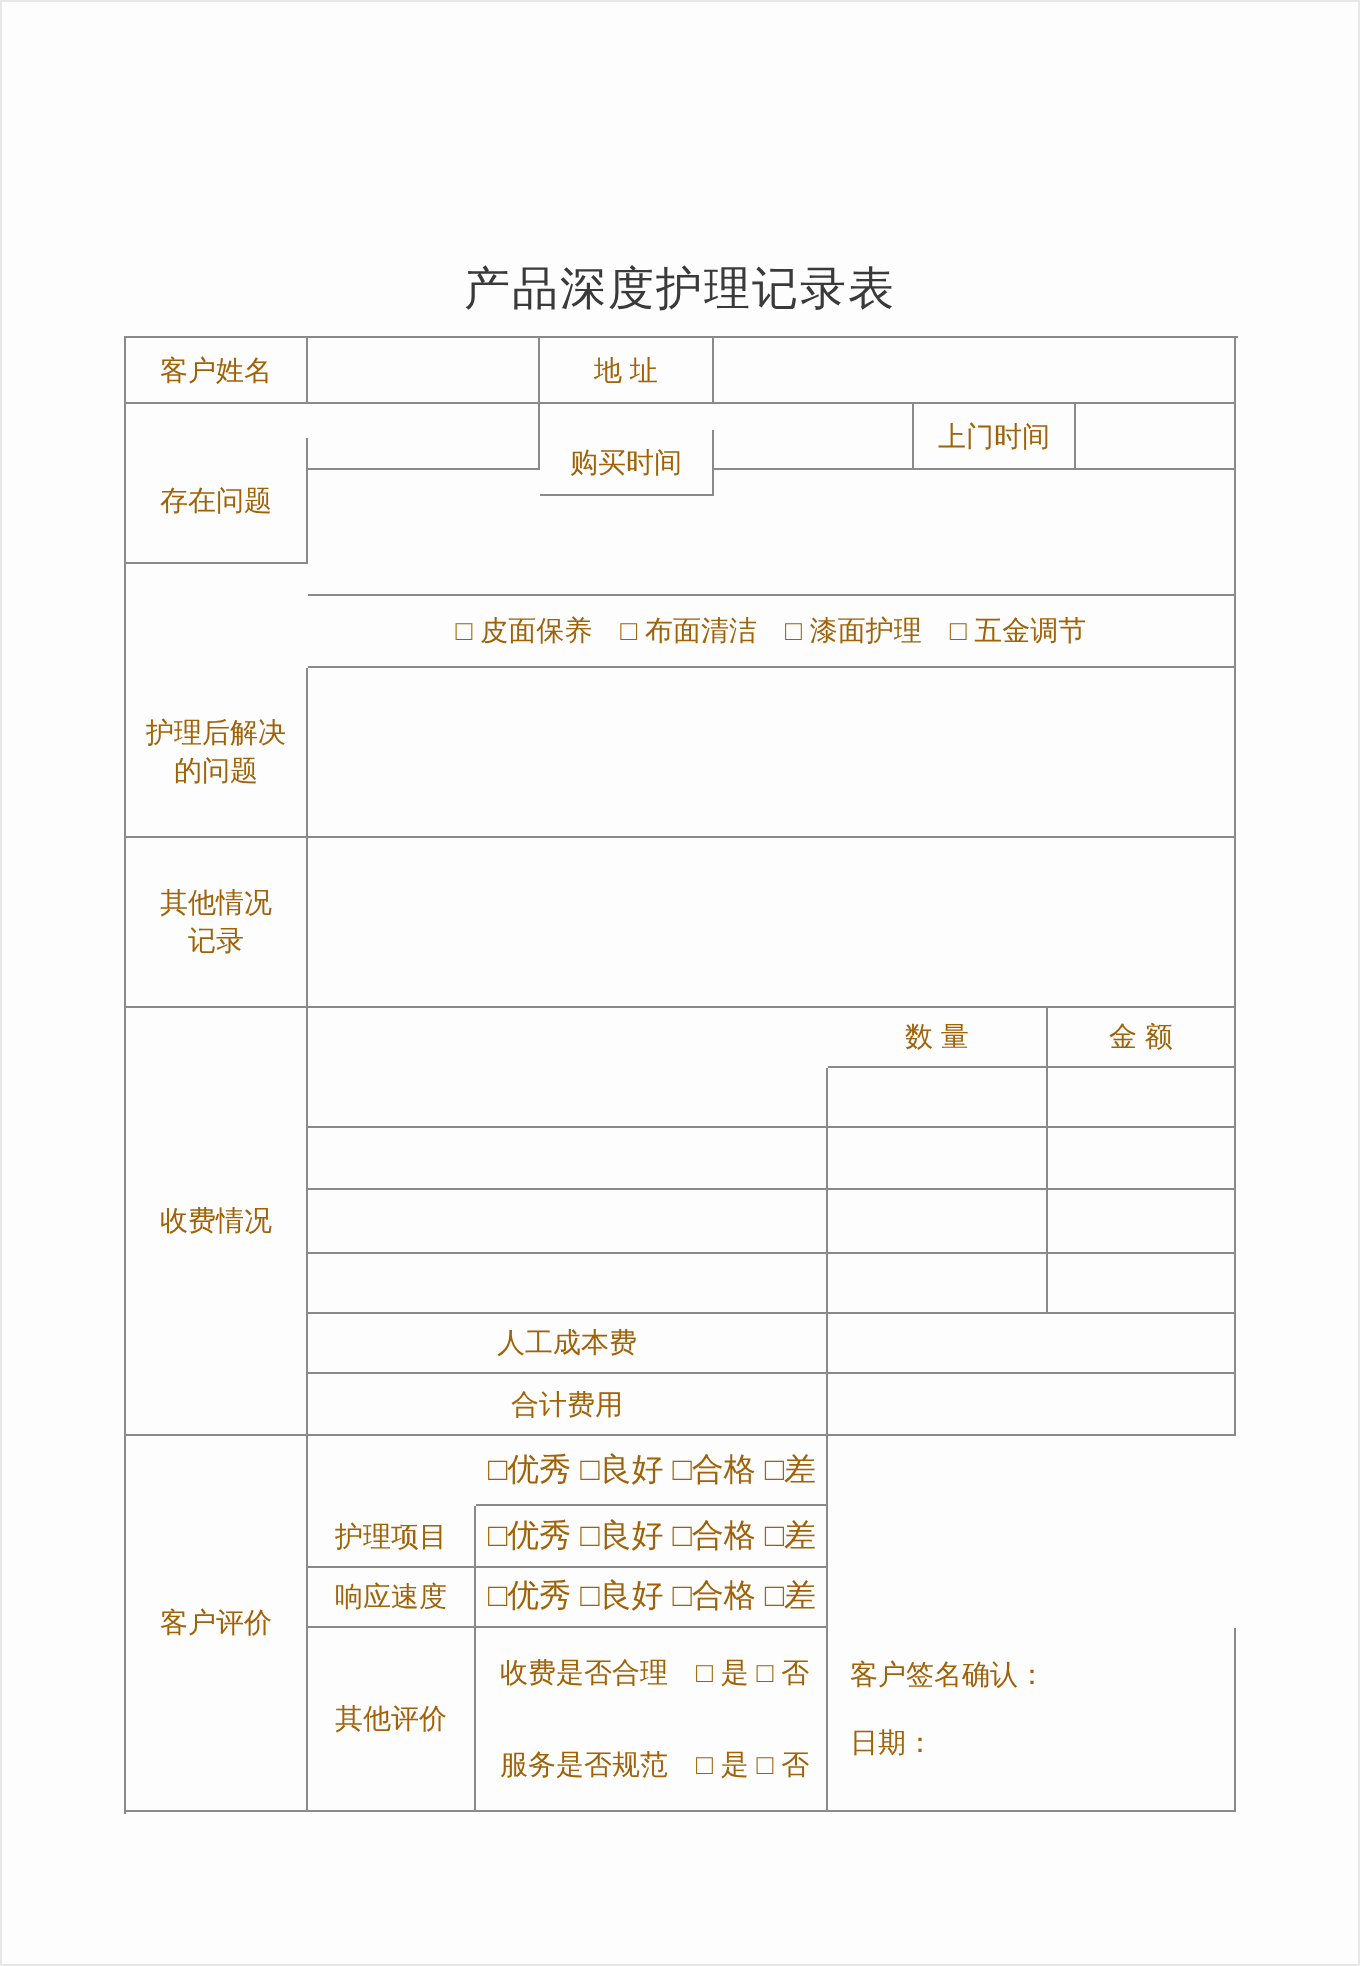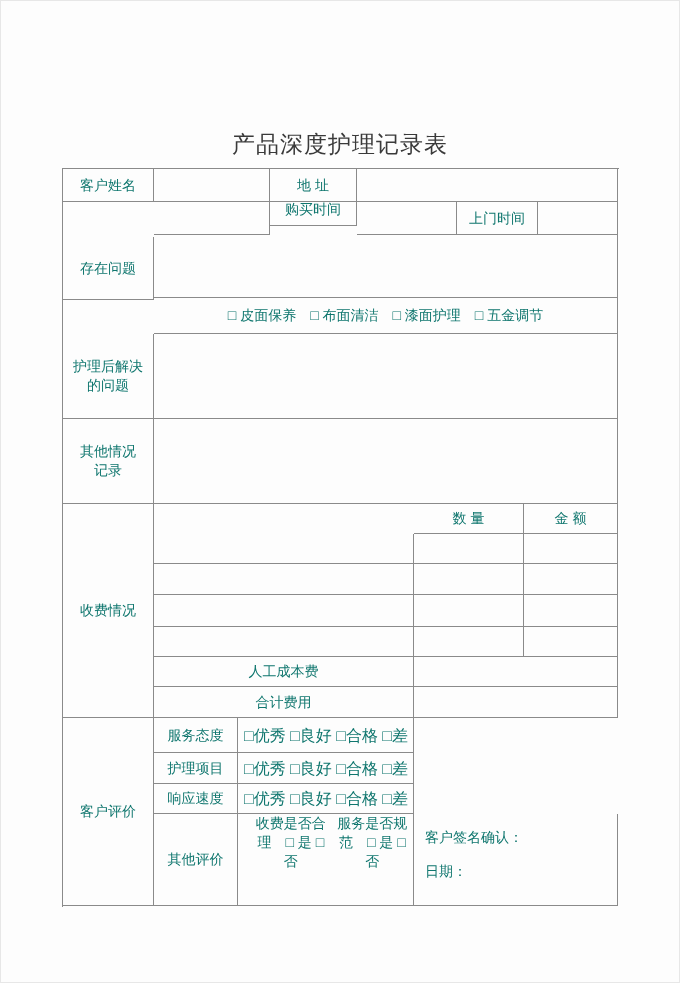--- a/index.html
+++ b/index.html
@@ -22,53 +22,53 @@
   }
   .tbl{
     position:absolute;left:61px;top:167px;
     width:556px;height:738px;
     border-top:1px solid #8a8a8a;border-left:1px solid #8a8a8a;
   }
   .cell{
     position:absolute;box-sizing:border-box;
     border-right:1px solid #8a8a8a;border-bottom:1px solid #8a8a8a;
     display:flex;align-items:center;justify-content:center;
-    font-size:14px;line-height:19px;color:#0f766e;
+    font-size:14px;line-height:19px;color:#a16207;
     text-align:center;
   }
   .two-line{white-space:pre-line;}
   .left{justify-content:flex-start;text-align:left;}
   .top-left{align-items:flex-start;justify-content:flex-start;text-align:left;}
   .pad{padding:10px;}
   .opts{font-size:16px;padding-left:6px;}
-  .stack{flex-direction:row;justify-content:space-around;align-items:flex-start;padding-left:12px;text-align:center;}
+  .stack{flex-direction:column;justify-content:space-around;align-items:flex-start;padding-left:12px;text-align:center;}
   .sig{flex-direction:column;align-items:flex-start;justify-content:flex-start;padding:14px 0 0 11px;}
   .sig .date-line{margin-top:15px;}
 </style>
 </head>
 <body>
 
 <div class="sheet">
 
   <div class="form-title">产品深度护理记录表</div>
 
   <div class="tbl">
 
     <div class="cell" style="left:0;top:0;width:91px;height:33px;">客户姓名</div>
     <div class="cell" style="left:91px;top:0;width:116px;height:33px;"></div>
     <div class="cell" style="left:207px;top:0;width:87px;height:33px;">地 址</div>
     <div class="cell" style="left:294px;top:0;width:261px;height:33px;"></div>
 
     <div class="cell" style="left:91px;top:33px;width:116px;height:33px;"></div>
-    <div class="cell" style="left:207px;top:24px;width:87px;height:33px;">购买时间</div>
+    <div class="cell" style="left:207px;top:46px;width:87px;height:33px;">购买时间</div>
     <div class="cell" style="left:294px;top:33px;width:100px;height:33px;"></div>
     <div class="cell" style="left:394px;top:33px;width:81px;height:33px;">上门时间</div>
     <div class="cell" style="left:475px;top:33px;width:80px;height:33px;"></div>
 
-    <div class="cell" style="left:0;top:68px;width:91px;height:63px;">存在问题</div>
+    <div class="cell" style="left:0;top:50px;width:91px;height:63px;">存在问题</div>
     <div class="cell" style="left:91px;top:66px;width:464px;height:63px;"></div>
 
     <div class="cell" style="left:91px;top:129px;width:464px;height:36px;text-align:center;">□ 皮面保养　□ 布面清洁　□ 漆面护理　□ 五金调节</div>
 
     <div class="cell two-line" style="left:0;top:165px;width:91px;height:85px;">护理后解决
 的问题</div>
     <div class="cell" style="left:91px;top:165px;width:464px;height:85px;"></div>
 
     <div class="cell two-line" style="left:0;top:250px;width:91px;height:85px;">其他情况
 记录</div>
@@ -94,21 +94,20 @@
     <div class="cell" style="left:351px;top:458px;width:110px;height:30px;"></div>
     <div class="cell" style="left:461px;top:458px;width:94px;height:30px;"></div>
 
     <div class="cell" style="left:91px;top:488px;width:260px;height:30px;">人工成本费</div>
     <div class="cell" style="left:351px;top:488px;width:204px;height:30px;"></div>
     <div class="cell" style="left:91px;top:518px;width:260px;height:31px;">合计费用</div>
     <div class="cell" style="left:351px;top:518px;width:204px;height:31px;"></div>
 
     <div class="cell" style="left:0;top:549px;width:91px;height:188px;">客户评价</div>
 
-    <div class="cell" style="left:91px;top:549px;width:84px;height:35px;">服务态度</div>
     <div class="cell opts left" style="left:175px;top:549px;width:176px;height:35px;">□优秀 □良好 □合格 □差</div>
 
     <div class="cell" style="left:91px;top:584px;width:84px;height:31px;">护理项目</div>
     <div class="cell opts left" style="left:175px;top:584px;width:176px;height:31px;">□优秀 □良好 □合格 □差</div>
 
     <div class="cell" style="left:91px;top:615px;width:84px;height:30px;">响应速度</div>
     <div class="cell opts left" style="left:175px;top:615px;width:176px;height:30px;">□优秀 □良好 □合格 □差</div>
 
     <div class="cell" style="left:91px;top:645px;width:84px;height:92px;">其他评价</div>
     <div class="cell stack" style="left:175px;top:645px;width:176px;height:92px;">

